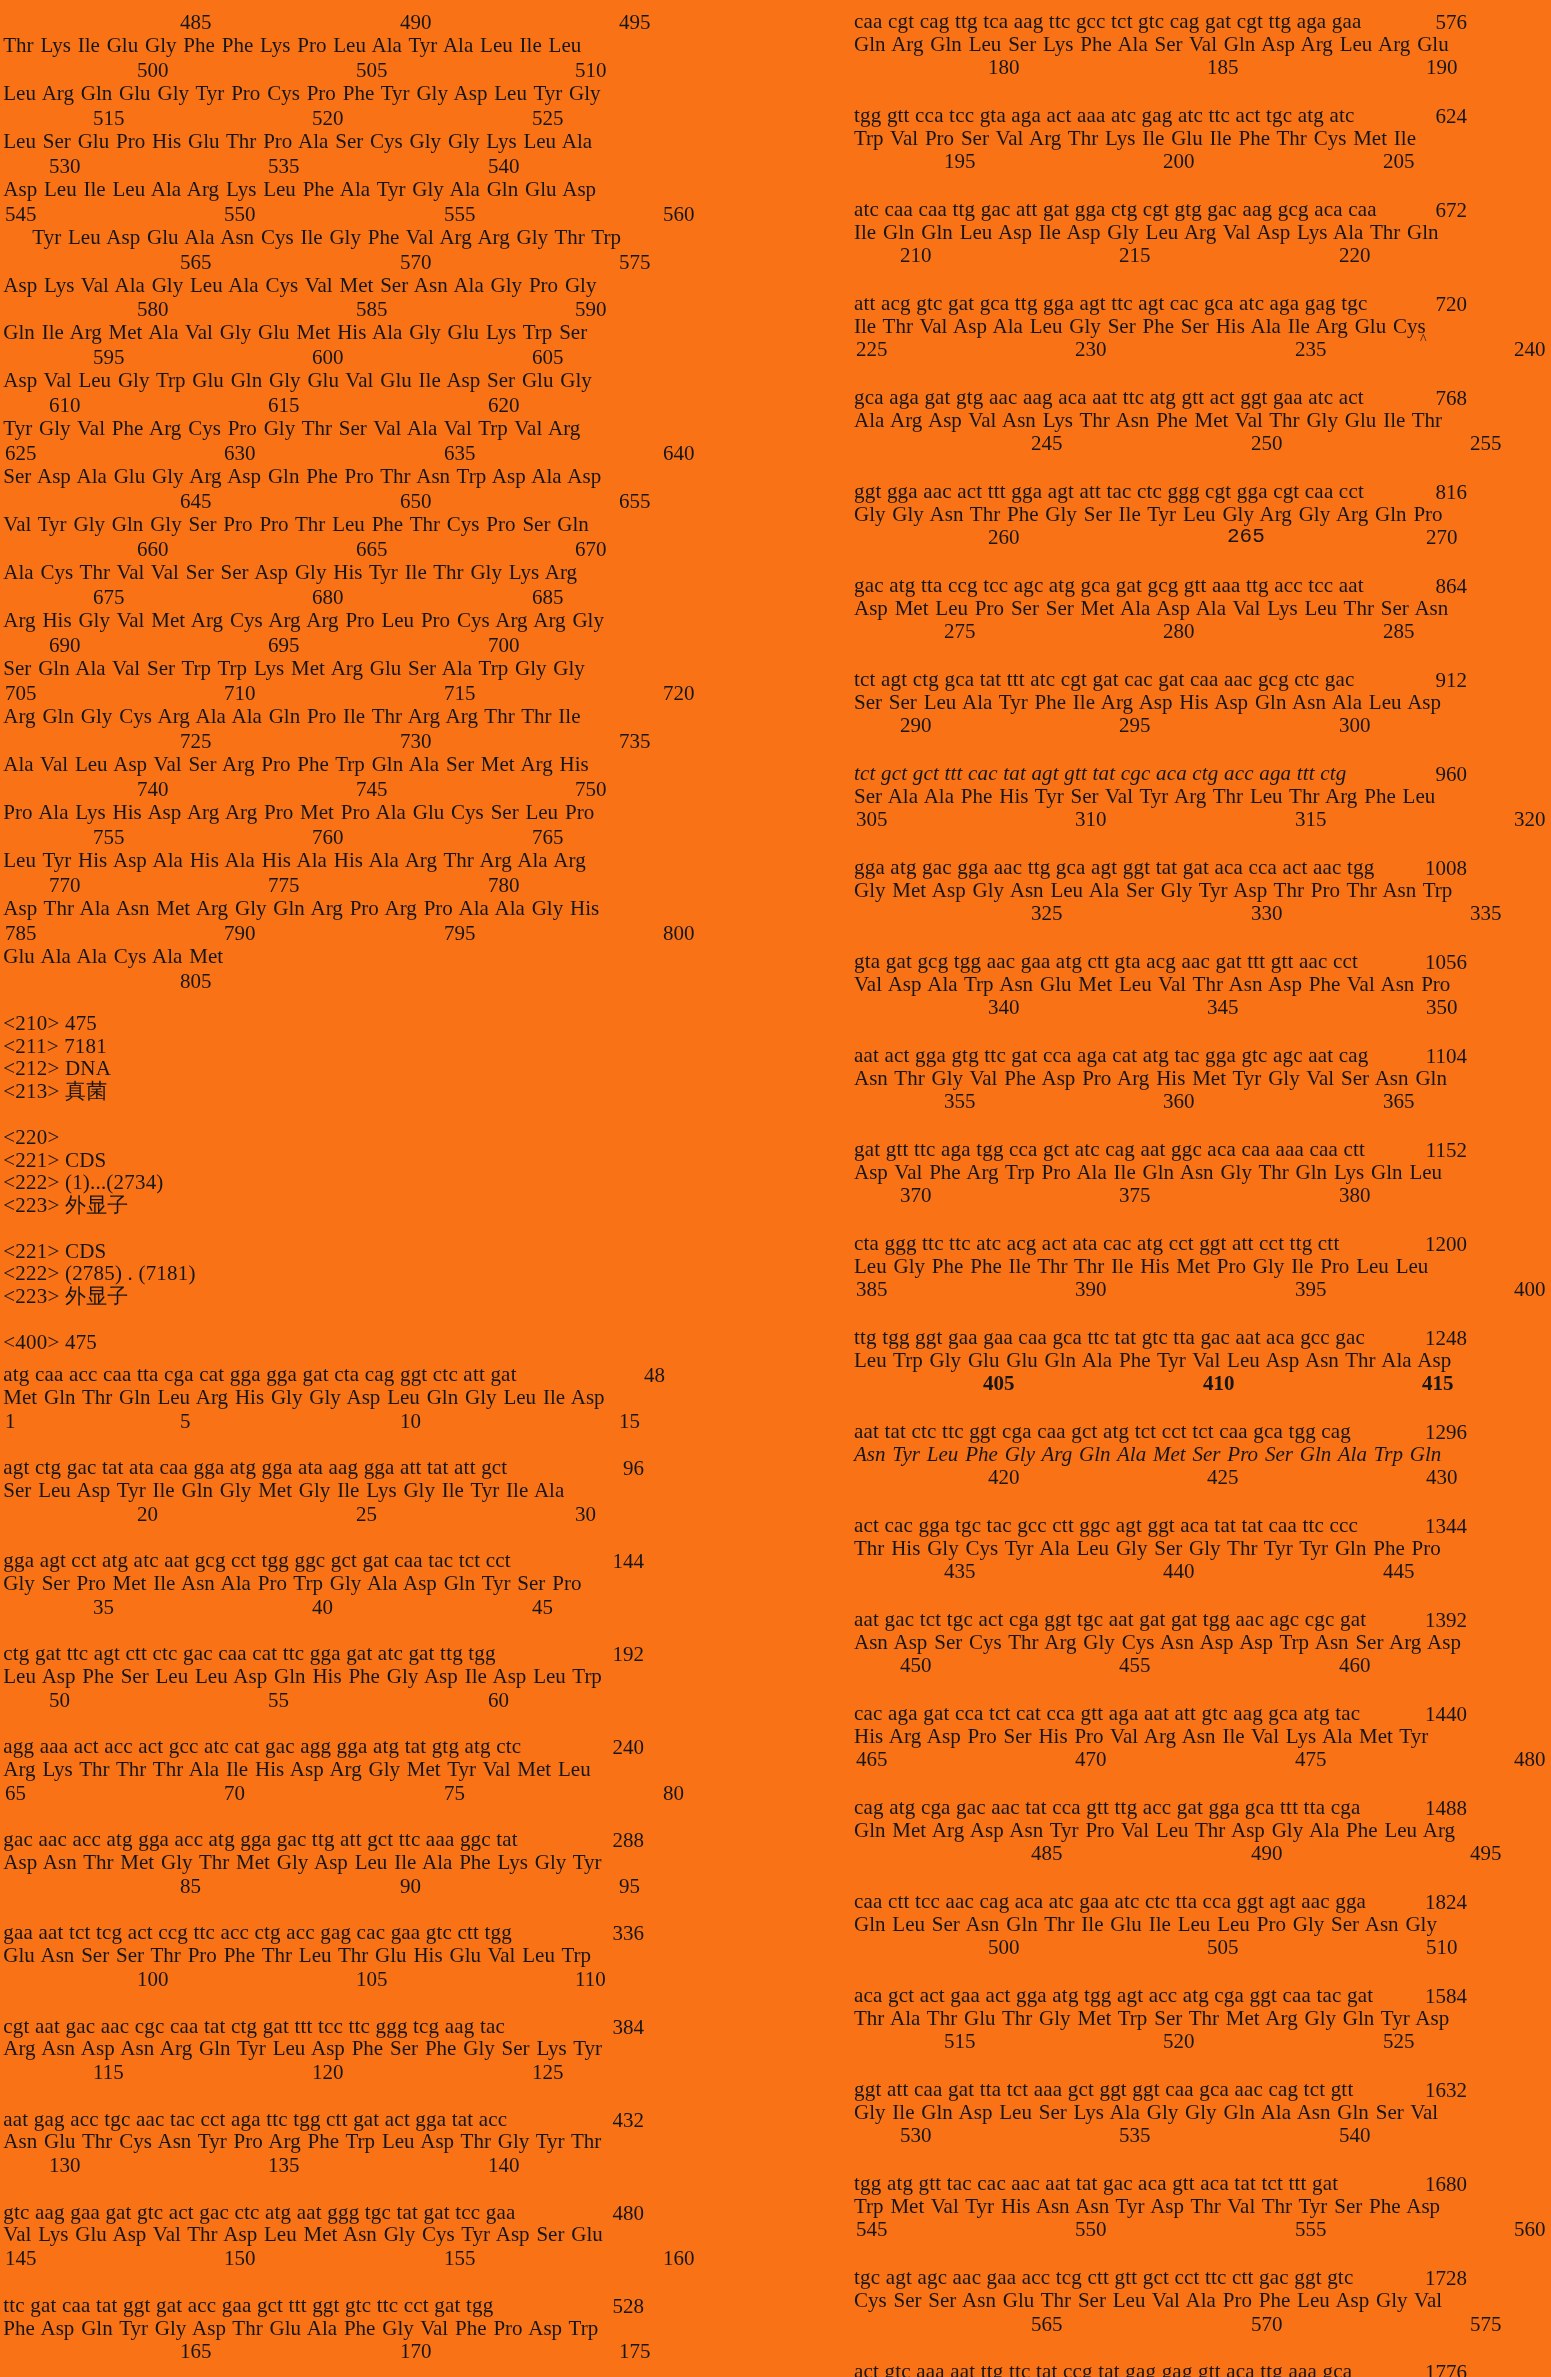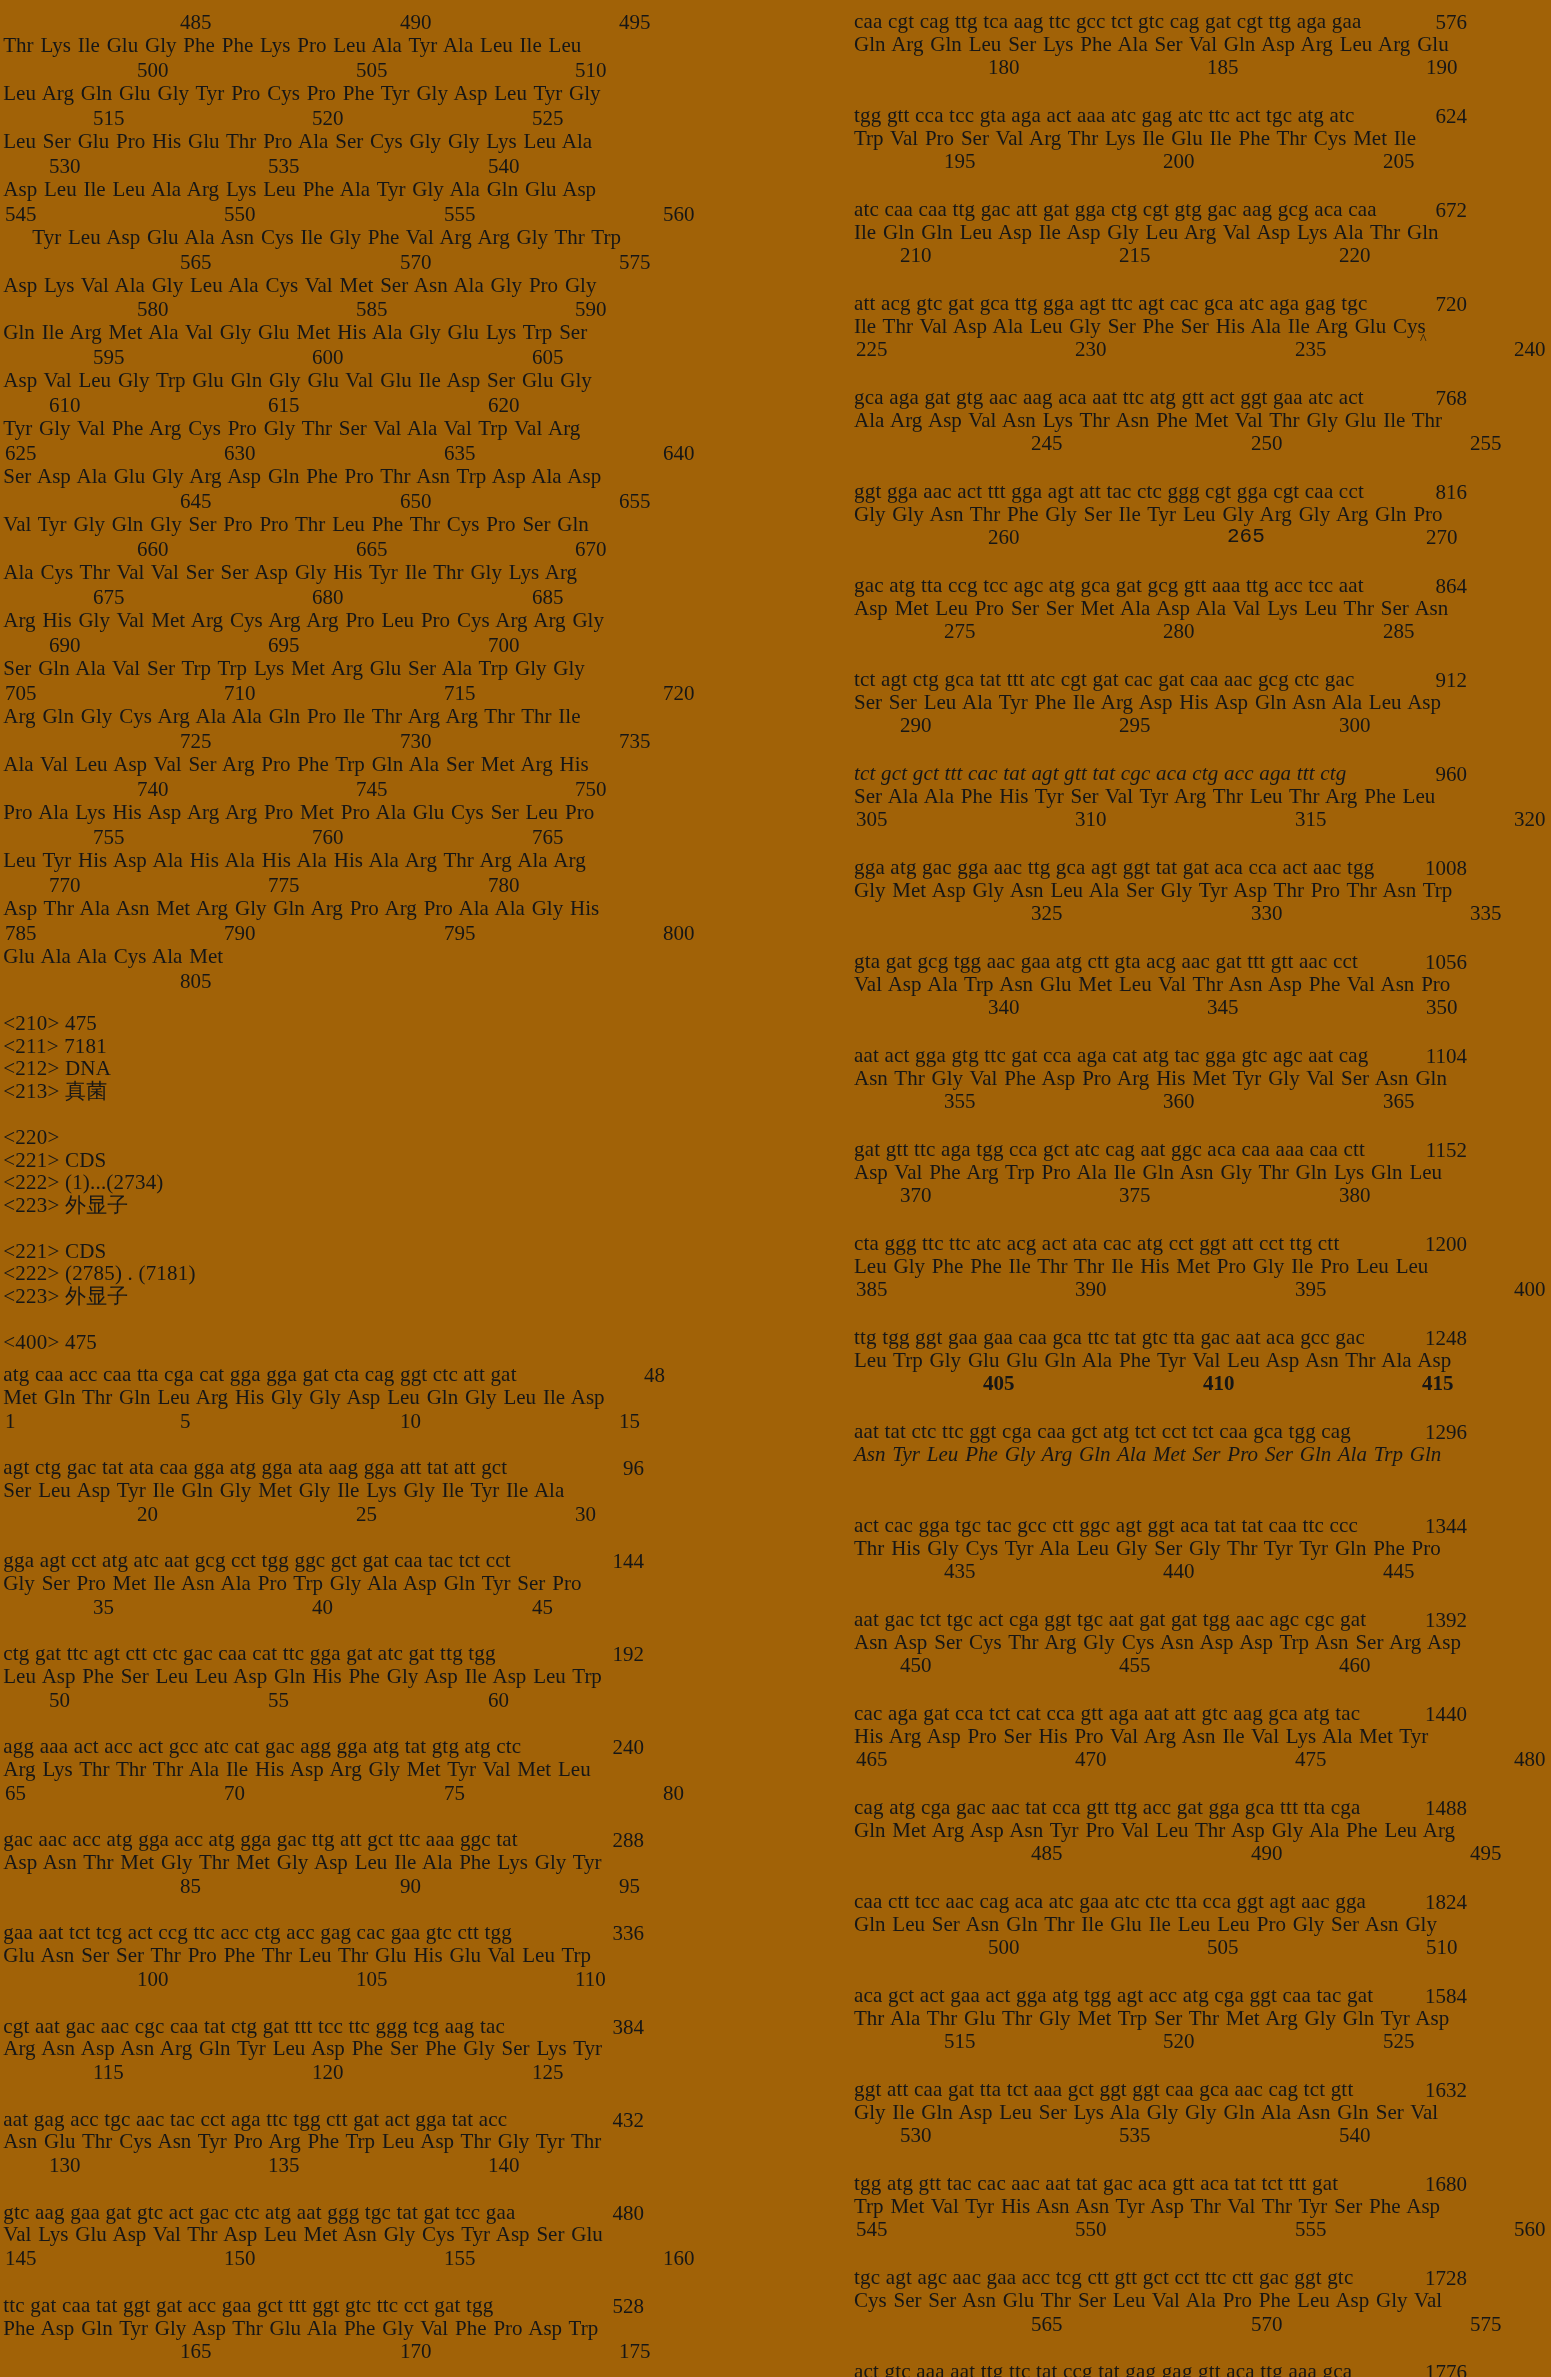--- a/index.html
+++ b/index.html
@@ -1,20 +1,20 @@
 <!DOCTYPE html>
 <html style="font-size:13px"><head>
 <meta charset="utf-8">
 <title>Patent Sequence Listing Page</title>
 <style>
   html,body{margin:0;padding:0;background:#e8e8e4;}
   #doc{
     position:relative;
     width:1552px;height:2377px;
-    background:#a16207;
+    background:#f97316;
     font-family:"Liberation Serif","DejaVu Serif",serif;
     color:#161616;
     overflow:hidden;
   }
   .line{position:absolute;white-space:pre;font-size:21px;line-height:22px;}
   .aa-line{word-spacing:1.6px;}
   .dna-line{word-spacing:0px;letter-spacing:0.2px;}
   .meta-line{letter-spacing:0.2px;}
   .numline{position:absolute;height:22px;}
   .posnum{position:absolute;top:0;font-size:21px;white-space:nowrap;}
@@ -403,20 +403,25 @@
     <div class="line aa-line" style="left: 854px; top: 1349px;">Leu Trp Gly Glu Glu Gln Ala Phe Tyr Val Leu Asp Asn Thr Ala Asp</div>
     <div class="numline" style="left: 803px; top: 1371px; width: 699px; font-weight: bold;">
       <span class="posnum" style="left: 180px;">405</span>
       <span class="posnum" style="left: 400px;">410</span>
       <span class="posnum" style="left: 619px;">415</span>
     </div>
     <div style="left: 851px; top: 1420px; width: 0px; height: 0px;"></div>
     <div class="line dna-line" style="left: 854px; top: 1420px;">aat tat ctc ttc ggt cga caa gct atg tct cct tct caa gca tgg cag</div>
     <div class="count" style="left: 851px; top: 1420px; width: 616px;">1296</div>
     <div class="line aa-line ital" style="left: 854px; top: 1443px;">Asn Tyr Leu Phe Gly Arg Gln Ala Met Ser Pro Ser Gln Ala Trp Gln</div>
+    <div class="numline" style="left: 851px; top: 1465px; width: 699px;">
+      <span class="posnum" style="left: 137px;">420</span>
+      <span class="posnum" style="left: 356px;">425</span>
+      <span class="posnum" style="left: 575px;">430</span>
+    </div>
     <div style="left: 851px; top: 1514px; width: 0px; height: 0px;"></div>
     <div class="line dna-line" style="left: 854px; top: 1514px;">act cac gga tgc tac gcc ctt ggc agt ggt aca tat tat caa ttc ccc</div>
     <div class="count" style="left: 851px; top: 1514px; width: 616px;">1344</div>
     <div class="line aa-line" style="left: 854px; top: 1537px;">Thr His Gly Cys Tyr Ala Leu Gly Ser Gly Thr Tyr Tyr Gln Phe Pro</div>
     <div class="numline" style="left: 851px; top: 1559px; width: 699px;">
       <span class="posnum" style="left: 93px;">435</span>
       <span class="posnum" style="left: 312px;">440</span>
       <span class="posnum" style="left: 532px;">445</span>
     </div>
     <div style="left: 851px; top: 1608px; width: 0px; height: 0px;"></div>

